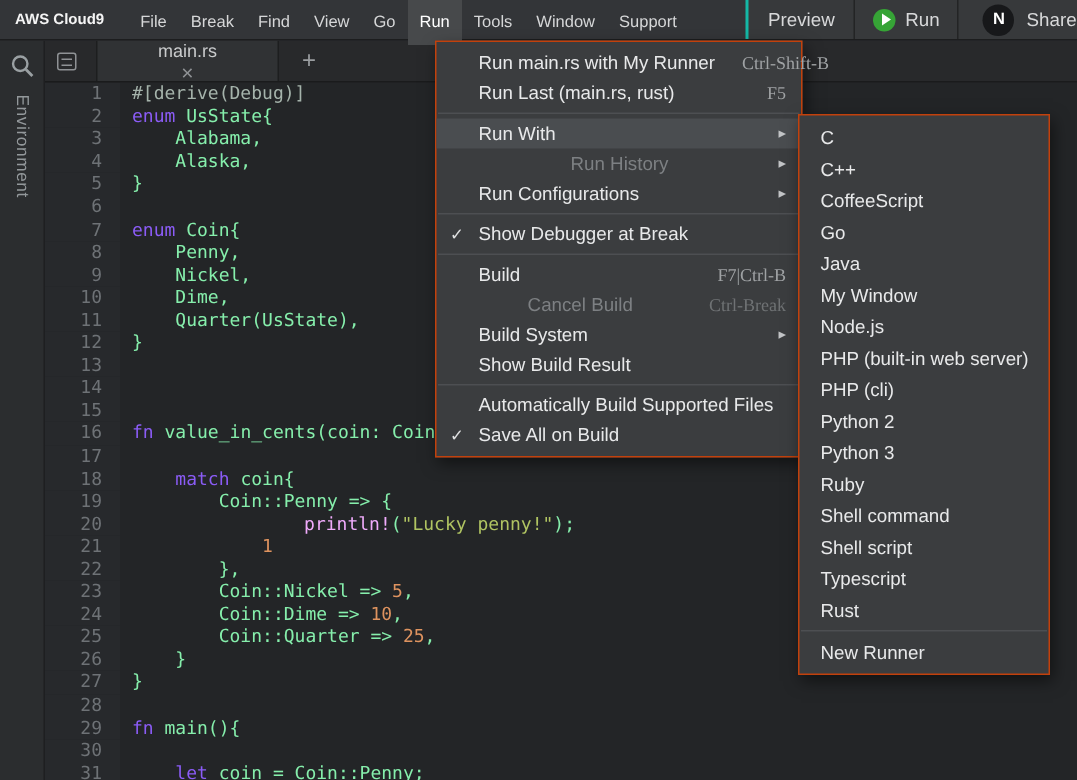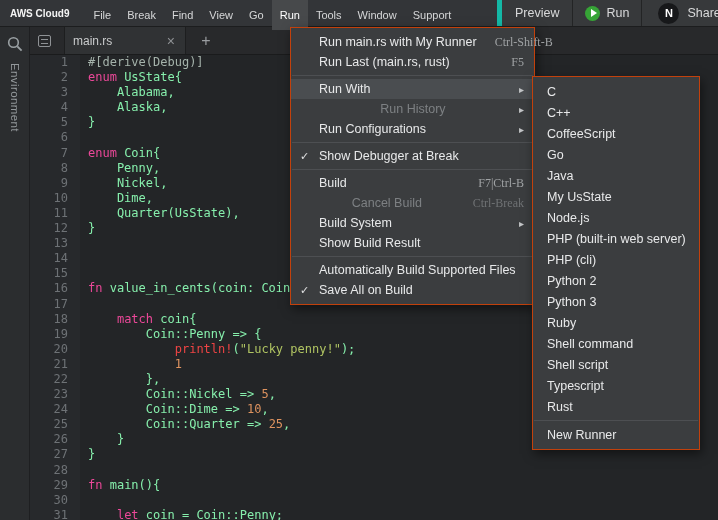--- a/index.html
+++ b/index.html
@@ -22,21 +22,21 @@
   }
   .mb-items{ display:flex; align-items:stretch; }
   .mb-item{
     display:flex; align-items:center; padding:15px 8px; font-size:11px;
     color:#d6d7d8; cursor:default;
   }
   .mb-item.active{ background:#47494b; color:#ffffff; }
   .mb-right{
     position:absolute; left:497px; right:0; top:0; bottom:0;
     display:flex; align-items:center; overflow:hidden;
-    border-left:5px solid #14b8a6; background:#37393b;text-align:center;
+    border-left:2px solid #14b8a6; background:#37393b;text-align:center;
   }
   .mb-btn{ display:flex; align-items:center; font-size:12.5px; color:#d8d9da; flex:none; }
   .preview{ padding:0 13px; height:100%; border-right:1px solid #232425; }
   .runbtn{ padding:0 12px; height:100%; border-right:1px solid #232425; gap:6px; }
   .play-circle{
     width:15px; height:15px; border-radius:50%; background:#36a436;
     display:inline-flex; align-items:center; justify-content:center; flex:none;
   }
   .play-tri{
     width:0; height:0; border-left:6px solid #ffffff;
@@ -70,21 +70,21 @@
     display:flex; align-items:stretch; z-index:5;
   }
   .tablist-btn{ width:28px; display:flex; align-items:center; justify-content:center; }
   .tablist-icon{ width:13px; height:12px; border:1px solid #8f9295; border-radius:2px; position:relative; }
   .tablist-icon::before,.tablist-icon::after{
     content:""; position:absolute; left:2px; right:2px; height:1px; background:#8f9295;
   }
   .tablist-icon::before{ top:3px; } .tablist-icon::after{ top:7px; }
   .tab{
     width:122px; background:#303234; border-left:1px solid #1d1e1f; border-right:1px solid #1d1e1f;
-    display:flex; align-items:center; padding:0 8px; margin-left:6px;
+    display:flex; align-items:center; padding:0 8px; margin-left:6px;flex-direction:column;
   }
   .tab-label{ flex:1; font-size:12px; color:#c9cbcc; }
   .tab-close{ color:#8f9295; font-size:14px; line-height:1; padding:0 2px; }
   .newtab{
     display:flex; align-items:center; justify-content:center;
     width:24px; margin-left:8px; color:#9a9da0; font-size:16px;
   }
 
   
   .code-area{
@@ -92,25 +92,25 @@
     background:#232527; overflow:hidden;
     font-family:"DejaVu Sans Mono",monospace; font-size:12px; line-height:15.1px;
     z-index:1;
   }
   .code-line{ display:flex; height:15.1px; }
   .ln{
     width:50px; flex:none; text-align:right; padding-right:12px;
     color:#6e7276; background:#27292c;
   }
   .ct{ padding-left:8px; white-space:pre; color:#c5c8c6; }
-  .tok-kw{ color:#ec4899; }
+  .tok-kw{ color:#8b5cf6; }
   .tok-plain{ color:#86efac; }
   .tok-str{ color:#b0c462; }
   .tok-num{ color:#de935f; }
-  .tok-macro{ color:#ef4444; }
+  .tok-macro{ color:#f0abfc;margin-left:28px; }
   .tok-meta{ color:#a5b3ab; }
 
   
   .menu{
     position:absolute; background:#3b3d3f; border:1px solid #c2410c;
     box-shadow:2px 4px 10px rgba(0,0,0,0.5); padding:4px 0;
     font-size:12.5px; color:#e8e9ea; z-index:40;
   }
   .menu-main{ left:290px; top:27px; width:245px; }
   .menu-sub{ left:532px; top:76px; width:168px; }
@@ -374,21 +374,21 @@
       <div class="menu-item">
         <span class="mi-label">CoffeeScript</span>
       </div>
       <div class="menu-item">
         <span class="mi-label">Go</span>
       </div>
       <div class="menu-item">
         <span class="mi-label">Java</span>
       </div>
       <div class="menu-item">
-        <span class="mi-label">My UsState</span>
+        <span class="mi-label">My Window</span>
       </div>
       <div class="menu-item">
         <span class="mi-label">Node.js</span>
       </div>
       <div class="menu-item">
         <span class="mi-label">PHP (built-in web server)</span>
       </div>
       <div class="menu-item">
         <span class="mi-label">PHP (cli)</span>
       </div>

